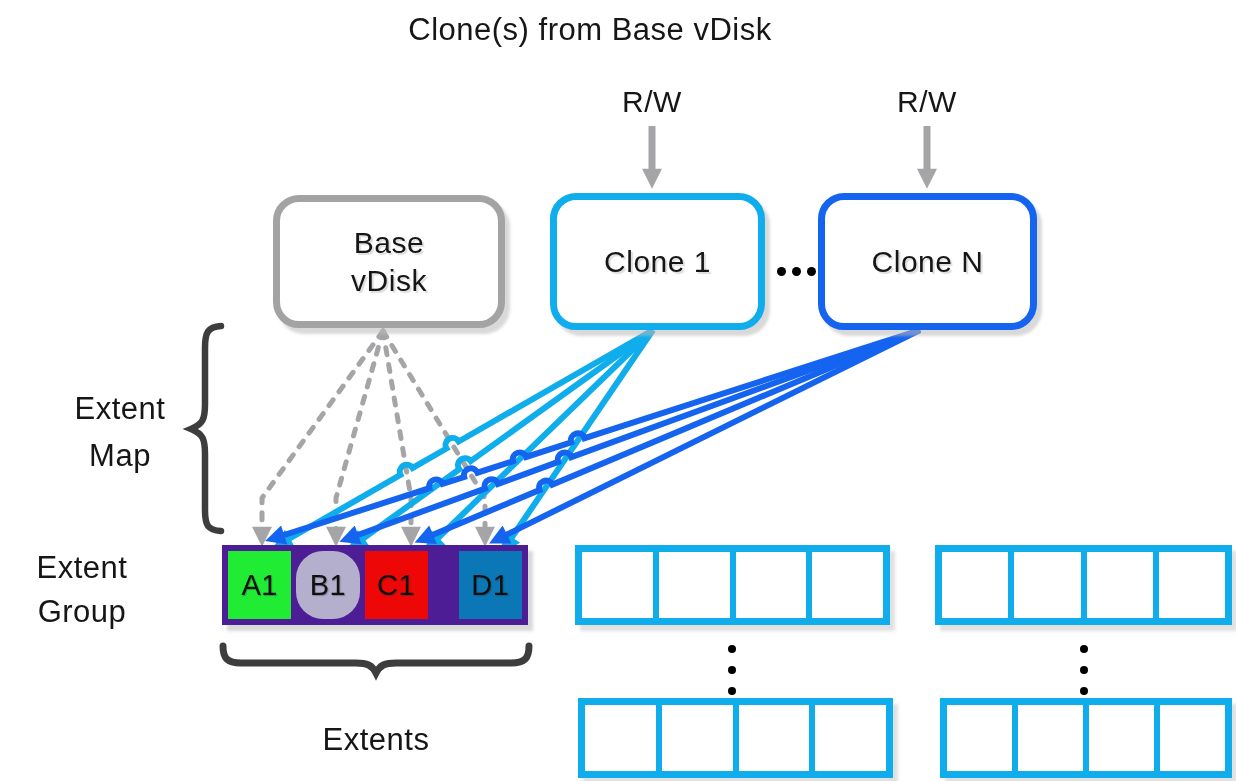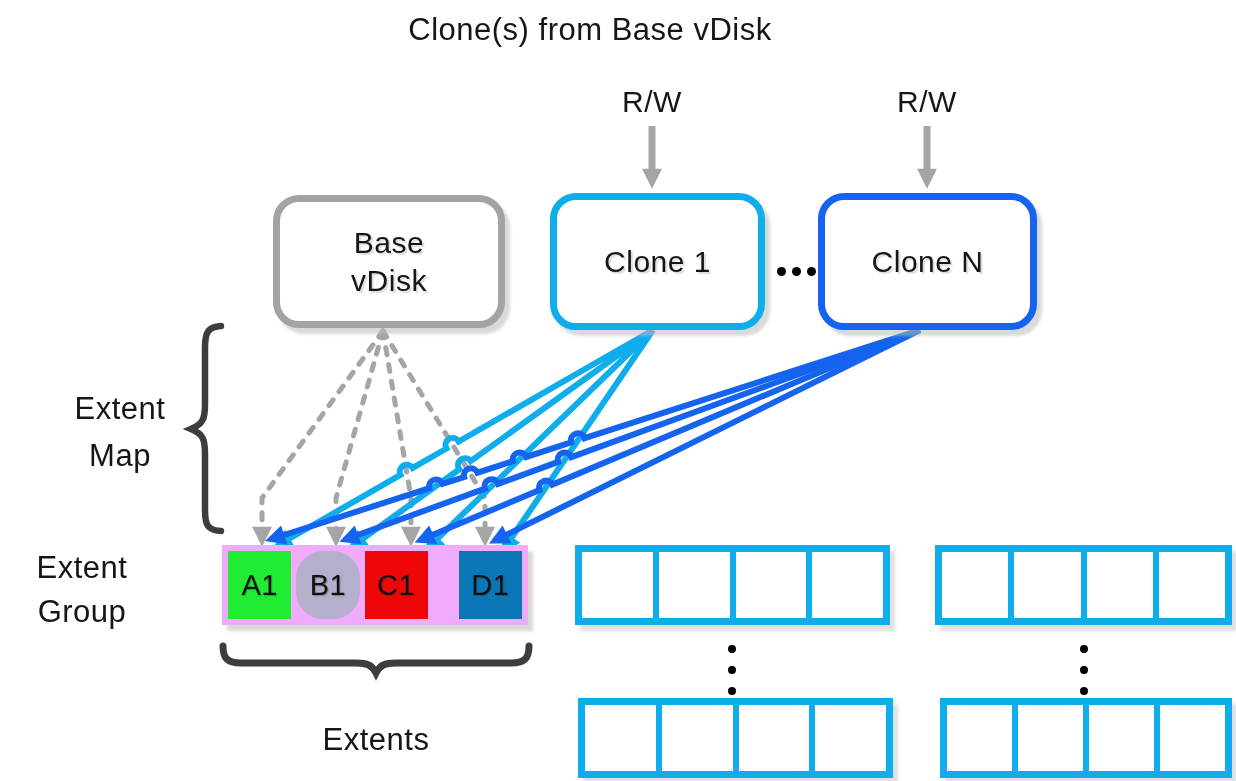--- a/index.html
+++ b/index.html
@@ -15,21 +15,21 @@
     display:flex;align-items:center;justify-content:center;text-align:center;
     font-size:30px;letter-spacing:0.5px;line-height:1.25;
     box-shadow:5px 6px 3px rgba(185,185,185,0.55);
   }
   .node .txt{text-shadow:2px 2px 1px #dedede;}
   .base-node{border:7px solid #A3A3A3;}
   .clone1-node{border:7px solid #10ADEC;}
   .clonen-node{border:7px solid #1564F0;}
   .svg-layer{position:absolute;left:0;top:0;pointer-events:none;}
   .extent-group{
-    position:absolute;box-sizing:border-box;background:#f0abfc;
+    position:absolute;box-sizing:border-box;background:#4c1d95;
     display:flex;gap:5px;padding:6px;box-shadow:5px 6px 3px rgba(185,185,185,0.55);text-align:center;
   }
   .extent-cell{
     flex:1;display:flex;align-items:center;justify-content:center;
     font-size:29px;letter-spacing:0.5px;color:#101010;text-shadow:1px 1px 1px rgba(40,40,40,0.35);
   }
   .empty-group{
     position:absolute;box-sizing:border-box;border:7px solid #10ADEC;background:#ffffff;
     display:flex;box-shadow:5px 6px 3px rgba(200,200,200,0.55);
   }

